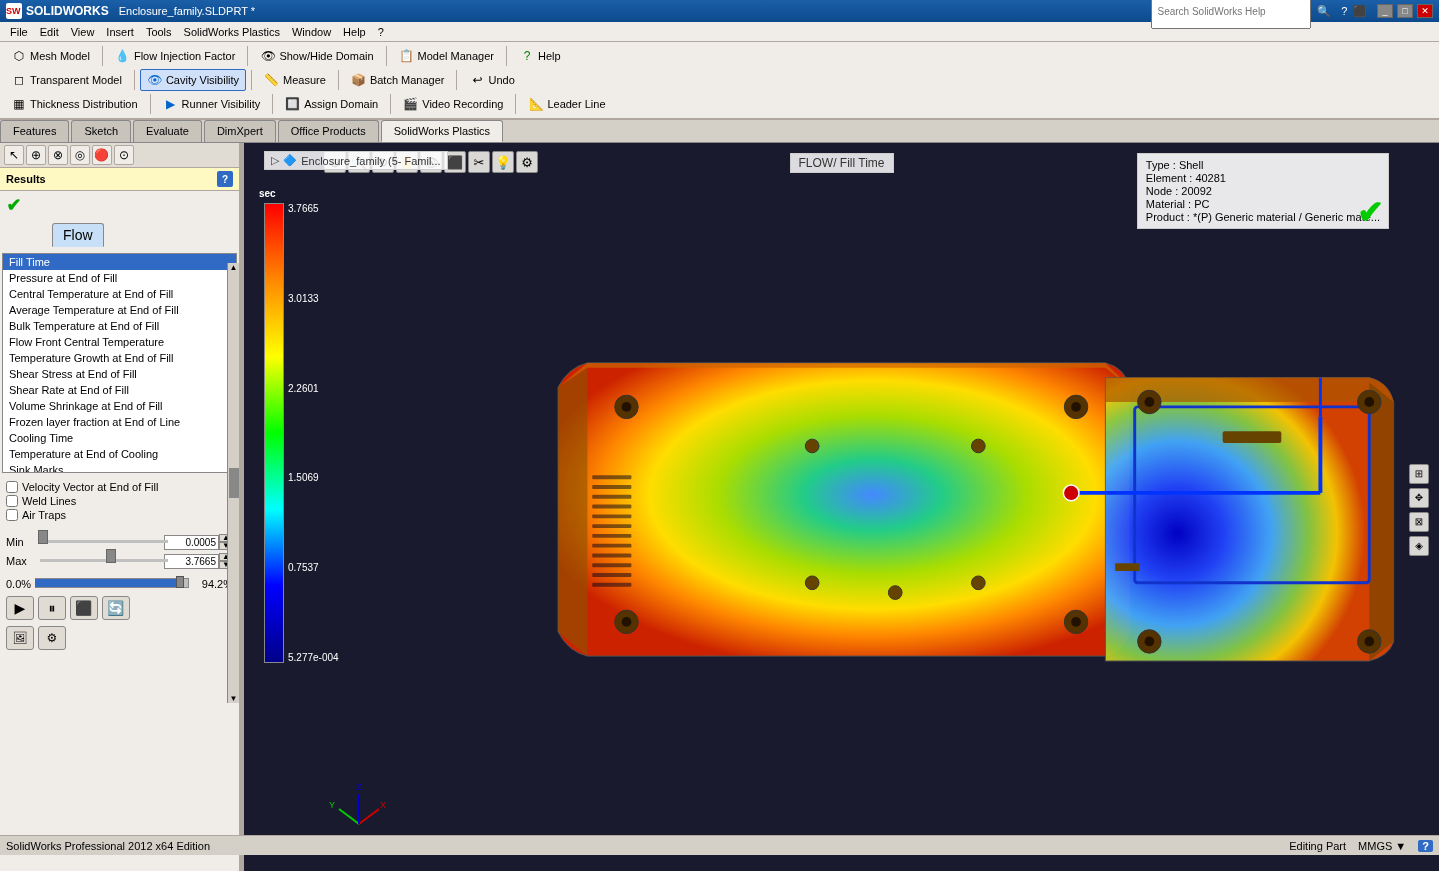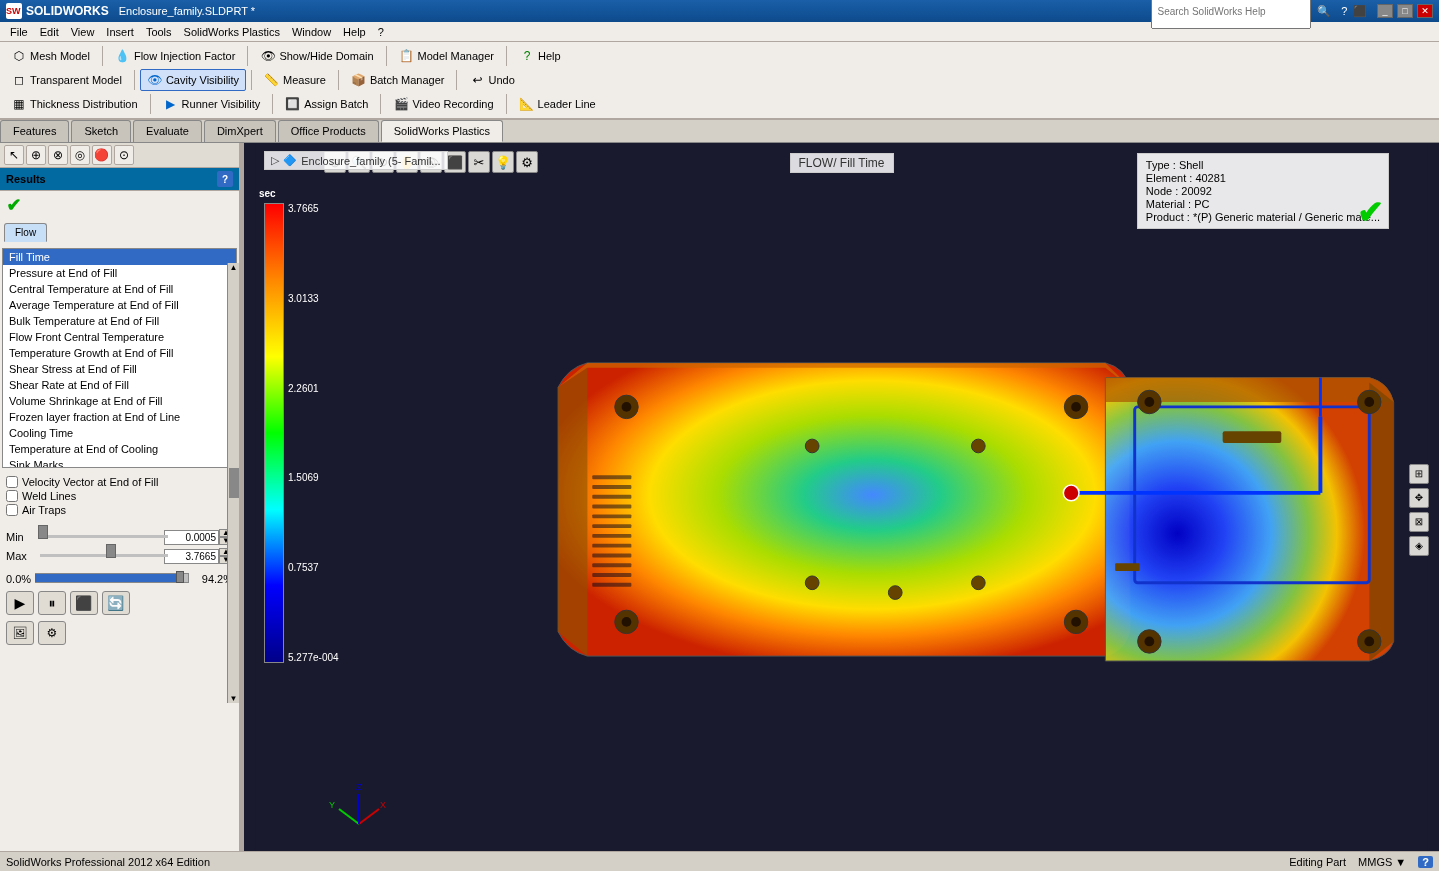--- a/index.html
+++ b/index.html
@@ -31,29 +31,29 @@
     .tab.active { background: #f0ede8; border-bottom: 1px solid #f0ede8; }
 
     
     #main { display: flex; height: calc(871px - 22px - 20px - 68px - 28px); }
 
     
     #left-panel { width: 240px; background: #f0ede8; border-right: 1px solid #b0a8a0; display: flex; flex-direction: column; overflow: hidden; }
     #panel-toolbar { display: flex; align-items: center; gap: 2px; padding: 2px 4px; background: #e0dcd4; border-bottom: 1px solid #b0a8a0; flex-wrap: wrap; }
     .panel-btn { width: 20px; height: 20px; border: 1px solid #b0a8a0; background: #f0ede8; display: flex; align-items: center; justify-content: center; font-size: 12px; cursor: pointer; border-radius: 2px; }
 
-    #results-header { display: flex; align-items: center; justify-content: space-between; background: #0369a1; padding: 3px 6px; border-bottom: 1px solid #b0a8a0; }
+    #results-header { display: flex; align-items: center; justify-content: space-between; background: #fef9c3; padding: 3px 6px; border-bottom: 1px solid #b0a8a0; }
     #results-header .title { font-weight: bold; font-size: 11px; }
     #results-header .help-btn { width: 16px; height: 16px; background: #316ac5; color: white; font-size: 10px; font-weight: bold; border-radius: 2px; display: flex; align-items: center; justify-content: center; cursor: pointer; }
 
     #check-btn { margin: 4px; width: 20px; height: 20px; background: none; display: flex; align-items: center; justify-content: center; }
     .green-check { color: #00aa00; font-size: 18px; font-weight: bold; }
 
     #flow-tab-area { padding: 4px; }
-    .flow-tab { display: inline-block; padding: 3px 10px; background: #e0dcd4; border: 1px solid #888; border-radius: 3px 3px 0 0; font-size: 10px; cursor: pointer; }
+    .flow-tab { display: inline-block; padding: 3px 10px; background: #e0dcd4; border: 1px solid #888; border-radius: 3px 3px 0 0; font-size: 14px; cursor: pointer; margin-left: 48px; }
     .flow-tab.active { background: #c8dff8; border-bottom: 1px solid #c8dff8; }
 
     #result-list { margin: 2px; border: 1px solid #888; background: white; flex: 1; overflow-y: auto; max-height: 220px; }
     .result-item { padding: 2px 6px; font-size: 11px; cursor: pointer; color: #000; }
     .result-item.selected { background: #316ac5; color: white; }
 
     #options-area { padding: 4px 6px; font-size: 11px; }
     .checkbox-row { display: flex; align-items: center; gap: 4px; margin: 2px 0; }
     .checkbox-row input[type=checkbox] { width: 12px; height: 12px; }
 
@@ -98,21 +98,21 @@
     #info-panel div { margin: 1px 0; }
 
     
     #viewport-toolbar { position: absolute; top: 8px; left: 80px; display: flex; gap: 2px; z-index: 10; }
     .vp-btn { width: 22px; height: 22px; background: rgba(240,237,232,0.9); border: 1px solid #888; border-radius: 2px; display: flex; align-items: center; justify-content: center; font-size: 13px; cursor: pointer; }
 
     
     #triad { position: absolute; bottom: 30px; left: 80px; z-index: 10; }
 
     
-    #statusbar { height: 20px; background: #d4d0c8; border-top: 1px solid #b0a8a0; display: flex; align-items: center; padding: 0 6px; font-size: 11px; position: fixed; bottom: 0; width: 1439px; }
+    #statusbar { height: 20px; background: #d4d0c8; border-top: 1px solid #b0a8a0; display: flex; align-items: center; padding: 0 6px; font-size: 11px; position: fixed; bottom: 16px; width: 1439px; }
     #statusbar .left { flex: 1; }
     #statusbar .right { display: flex; gap: 12px; }
 
     
     .splitter { width: 4px; background: #b0a8a0; cursor: col-resize; }
 
     
     #right-edge { position: absolute; right: 10px; top: 50%; transform: translateY(-50%); display: flex; flex-direction: column; gap: 4px; z-index: 20; }
     .edge-btn { width: 20px; height: 20px; background: rgba(240,237,232,0.9); border: 1px solid #888; border-radius: 2px; display: flex; align-items: center; justify-content: center; font-size: 10px; cursor: pointer; }
 
@@ -217,21 +217,21 @@
       <span>Thickness Distribution</span>
     </div>
     <div class="tb-separator"></div>
     <div class="tb-btn">
       <span class="tb-icon" style="color:#0066cc;">▶</span>
       <span>Runner Visibility</span>
     </div>
     <div class="tb-separator"></div>
     <div class="tb-btn">
       <span class="tb-icon">🔲</span>
-      <span>Assign Batch</span>
+      <span>Assign Domain</span>
     </div>
     <div class="tb-separator"></div>
     <div class="tb-btn">
       <span class="tb-icon">🎬</span>
       <span>Video Recording</span>
     </div>
     <div class="tb-separator"></div>
     <div class="tb-btn">
       <span class="tb-icon">📐</span>
       <span>Leader Line</span>

